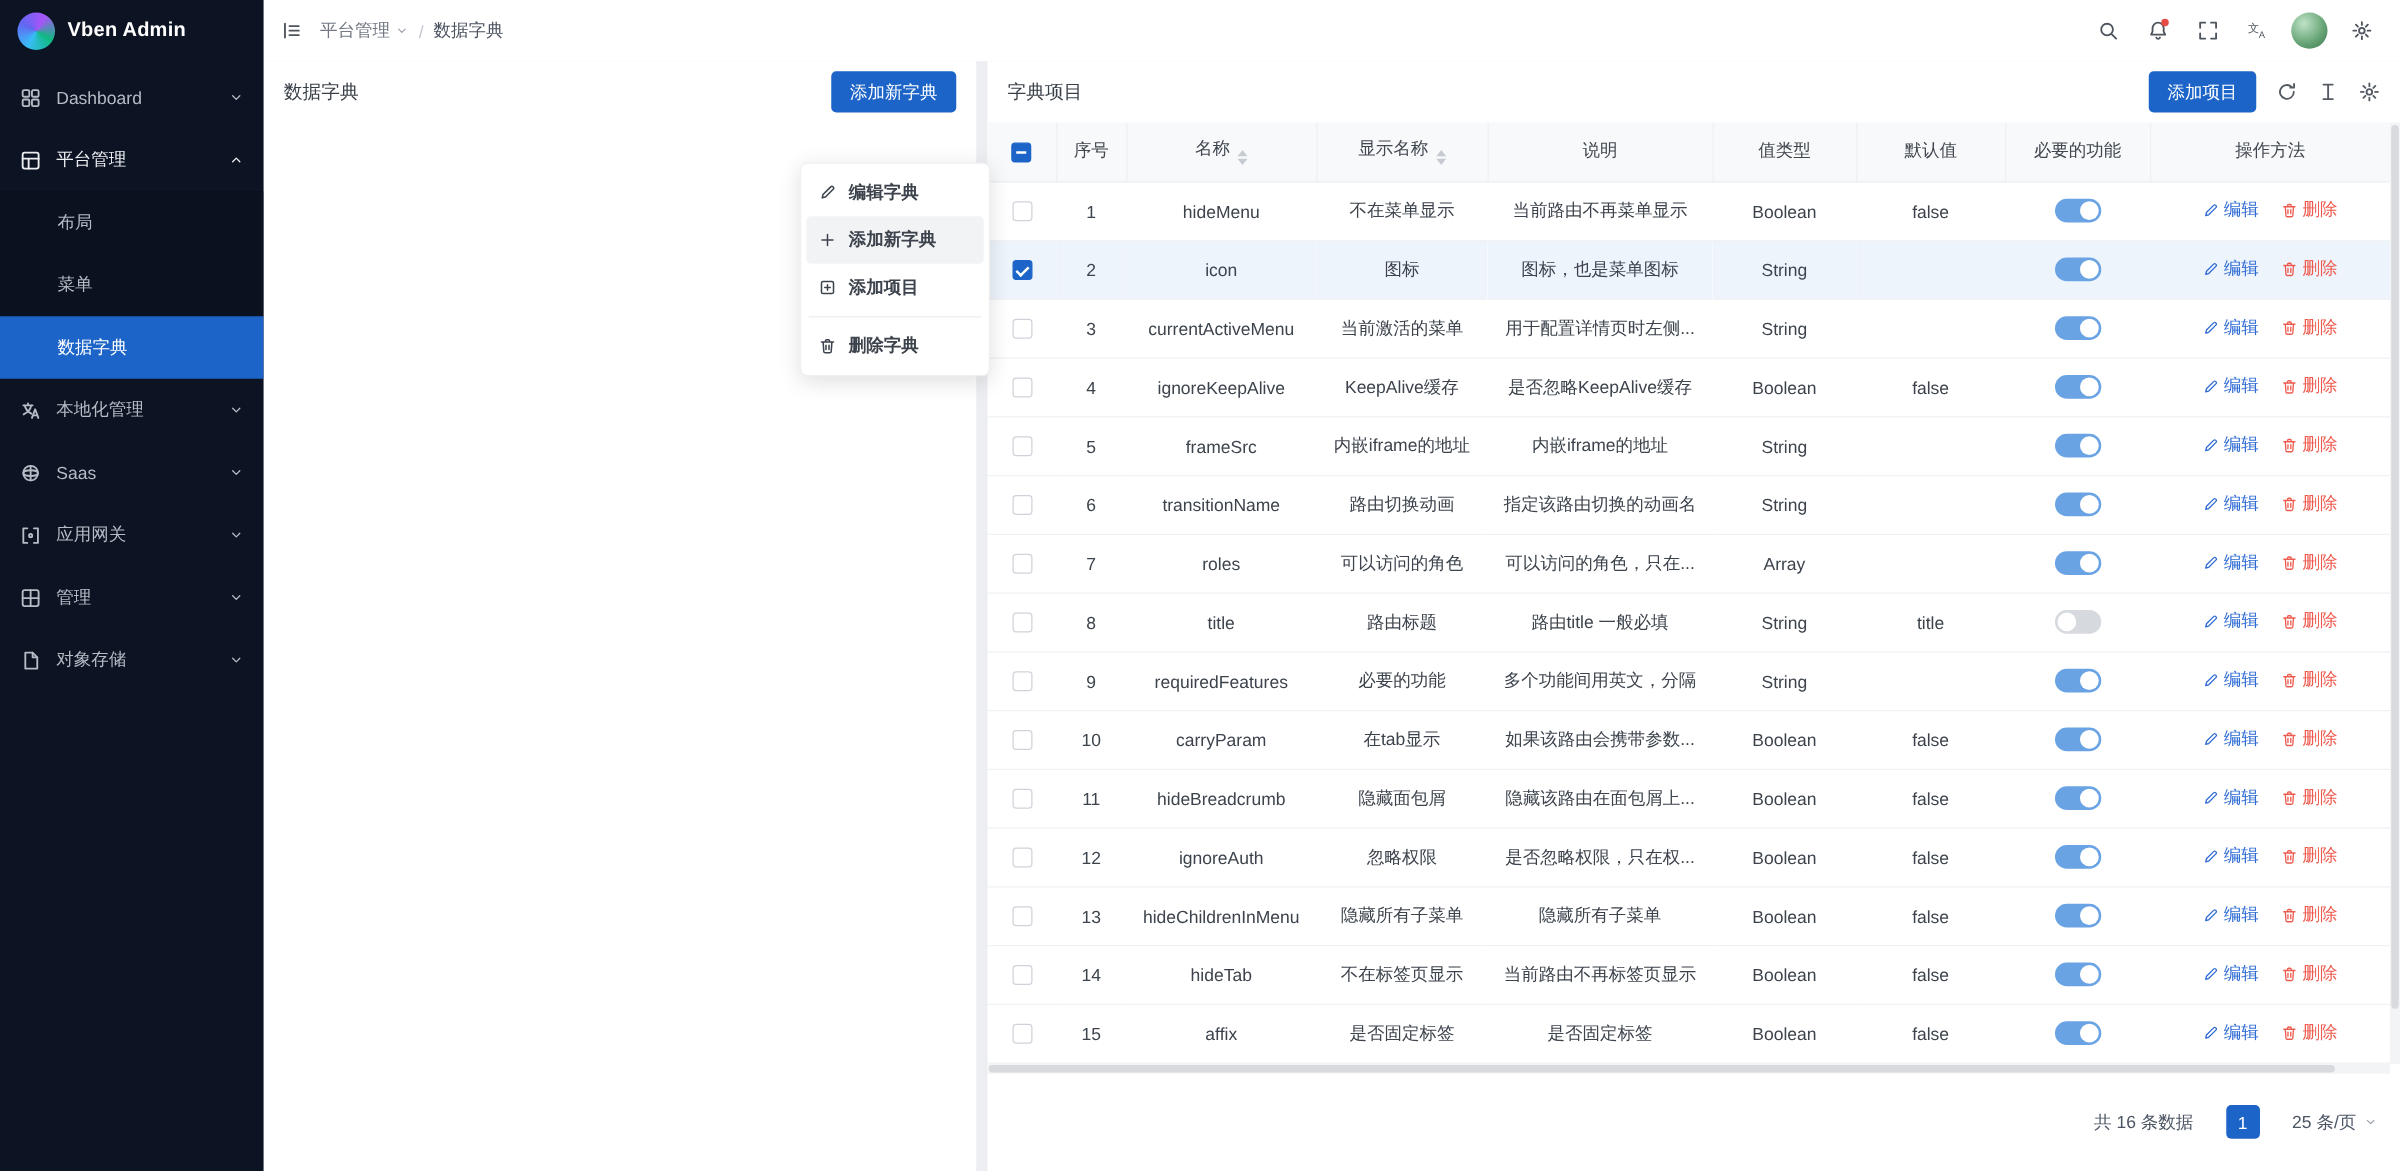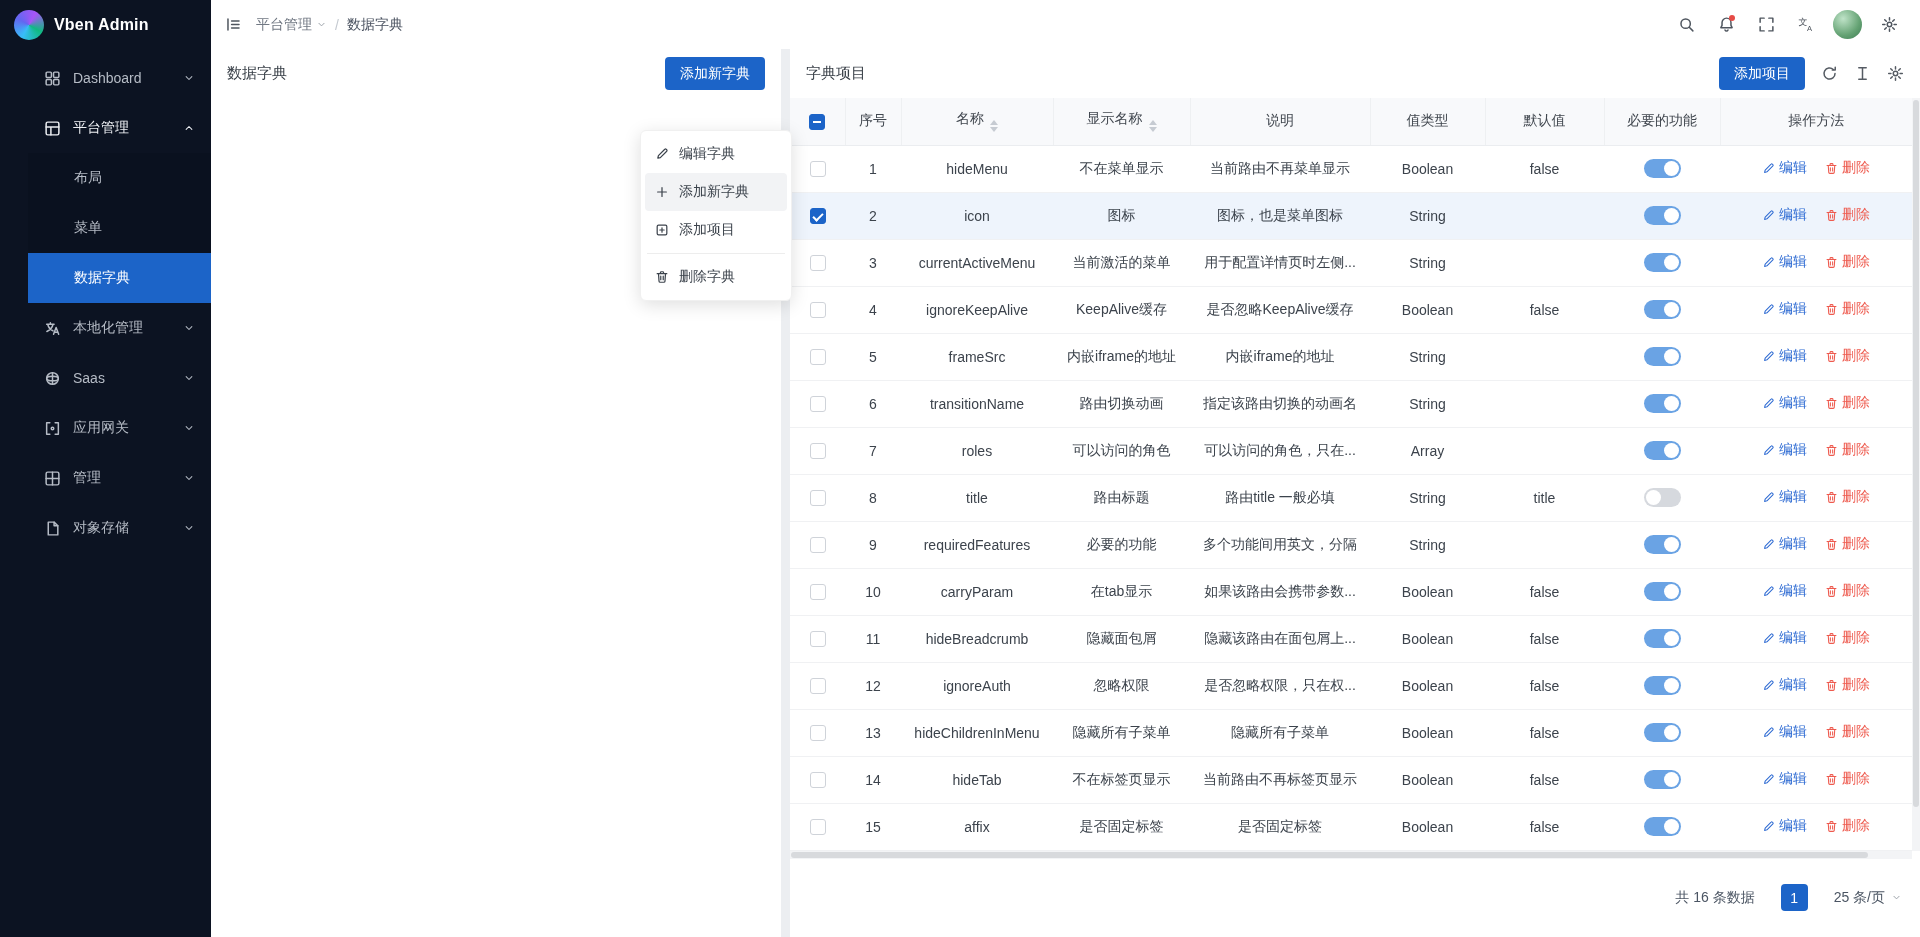--- a/index.html
+++ b/index.html
@@ -12,21 +12,21 @@
 
   .app { display:flex; width:1920px; height:937px; }
 
   
   .sidebar { width:211px; flex:none; background:var(--sidebar-bg); color:#b6bcc6;
              display:flex; flex-direction:column; }
   .logo { height:49px; flex:none; display:flex; align-items:center; gap:10px; padding:0 14px; cursor:pointer; }
   .logo-mark { width:30px; height:30px; border-radius:50%; flex:none;
                background:conic-gradient(from 210deg,#38bdf8,#6366f1,#a855f7,#10b981,#38bdf8); }
   .logo-text { color:#fff; font-size:16px; font-weight:700; letter-spacing:.2px; white-space:nowrap;text-align:center; }
-  .menu { flex:1; overflow:hidden; padding-top:4px;padding-left:28px; }
+  .menu { flex:1; overflow:hidden; padding-top:4px; }
   .menu-item { height:50px; display:flex; align-items:center; gap:12px; padding:0 16px;
                color:#b6bcc6; cursor:pointer; white-space:nowrap; }
   .menu-item.expanded { color:#eceef2; }
   .mi-icon .svg { width:17px; height:17px; }
   .mi-label { flex:1; }
   .chev .svg { width:12px; height:12px; }
   .submenu { background:var(--submenu-bg); }
   .submenu-item { height:50px; display:flex; align-items:center; padding-left:46px;
                   color:#b6bcc6; cursor:pointer; }
   .submenu-item.active { background:var(--primary); color:#fff; }
@@ -111,21 +111,21 @@
   .page-box { width:27px; height:27px; display:flex; align-items:center; justify-content:center;
               background:var(--primary); color:#fff; border-radius:4px; cursor:pointer; }
   .page-size { display:flex; align-items:center; gap:6px; cursor:pointer; }
   .page-size .svg { width:11px; height:11px; color:#9aa0a8; }
 
   
   .context-menu { position:fixed; left:640px; top:130px; width:152px; background:#fff;
                   border:1px solid #f0f0f0; border-radius:6px; padding:4px; z-index:50;
                   box-shadow:0 4px 18px rgba(0,0,0,.13); }
   .cm-item { height:38px; display:flex; align-items:center; gap:10px; padding:0 10px;
-             border-radius:4px; color:#3c434c; cursor:pointer; }
+             border-radius:4px; color:#3c434c; cursor:pointer;font-weight:bold; }
   .cm-item.hover { background:#f2f3f5; }
   .cm-item .svg { width:14px; height:14px; }
   .cm-divider { height:1px; background:#ededed; margin:4px 2px; }
 </style>
 </head>
 <body>
 
 <div class="app">
 
   <aside class="sidebar">

